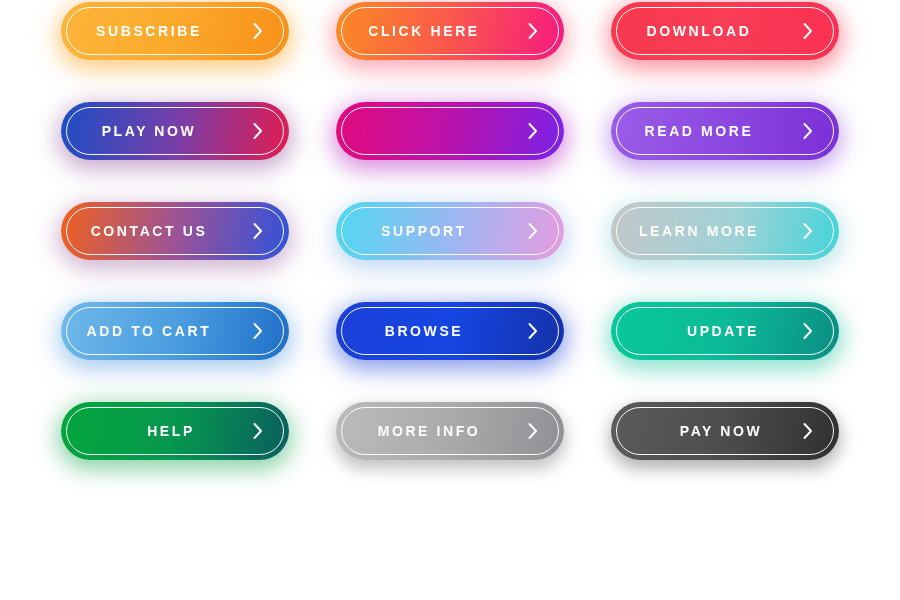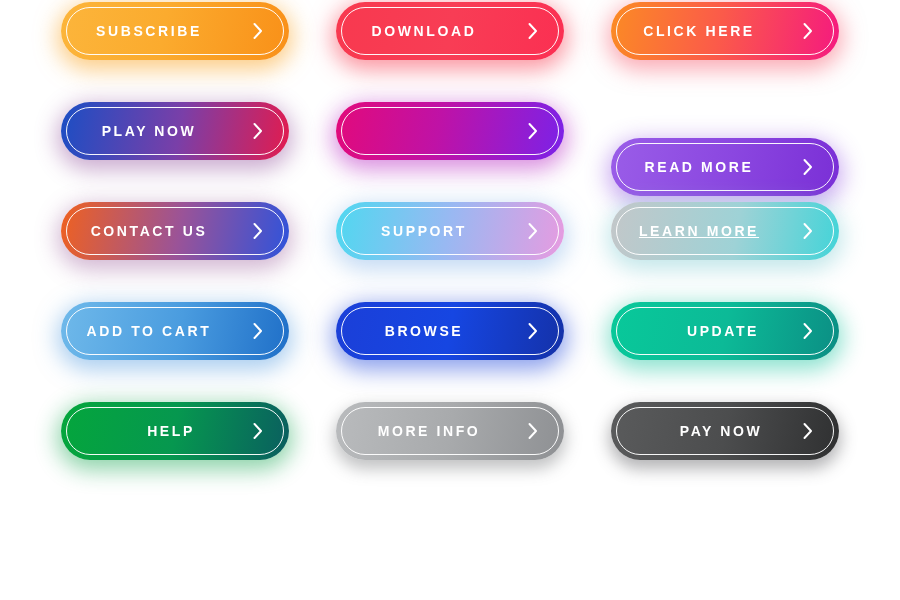--- a/index.html
+++ b/index.html
@@ -95,21 +95,21 @@
   .sk-clickhere   { background: linear-gradient(100deg, #fb8b24 0%, #fb5a4a 48%, #f5197f 100%);
                     box-shadow: 0 6px 22px 4px rgba(248,90,110,0.50); }
   .sk-download    { background: linear-gradient(100deg, #f8394f 0%, #f83d55 50%, #fb2f52 100%);
                     box-shadow: 0 6px 22px 4px rgba(248,57,79,0.52); }
 
   .sk-playnow     { background: linear-gradient(100deg, #1b4ec4 0%, #7a3fa8 52%, #e31b4e 100%);
                     box-shadow: 0 6px 22px 4px rgba(140,70,150,0.45); }
   .sk-explore     { background: linear-gradient(100deg, #e20a7b 0%, #bf12a6 45%, #7b22e8 100%);
                     box-shadow: 0 6px 22px 4px rgba(178,25,190,0.48); }
   .sk-readmore    { background: linear-gradient(100deg, #9a5de8 0%, #8b47e0 52%, #7a2fd6 100%);
-                    box-shadow: 0 6px 22px 4px rgba(140,70,225,0.45); margin-top: 36px; }
+                    box-shadow: 0 6px 22px 4px rgba(140,70,225,0.45); }
 
   .sk-contactus   { background: linear-gradient(100deg, #ef6120 0%, #9a5398 52%, #2f53db 100%);
                     box-shadow: 0 6px 22px 4px rgba(150,85,150,0.42); }
   .sk-support     { background: linear-gradient(100deg, #4fd8f0 0%, #9ab8f2 50%, #e79be0 100%);
                     box-shadow: 0 6px 22px 4px rgba(150,190,235,0.55); }
   .sk-learnmore   { background: linear-gradient(100deg, #c3c7c9 0%, #9ed2d6 55%, #42d4d8 100%);
                     box-shadow: 0 6px 22px 4px rgba(130,205,212,0.48); }
 
   .sk-addtocart   { background: linear-gradient(100deg, #6fb9ea 0%, #4a9cdf 52%, #1f6fc8 100%);
                     box-shadow: 0 6px 22px 4px rgba(90,160,225,0.50); }
@@ -131,38 +131,38 @@
 <div id="button-grid">
     <button class="btn sk-subscribe">
       <span class="outline"></span>
       <span class="label" style="color: rgb(255, 255, 255);">SUBSCRIBE</span>
       <span class="chev">
         <svg viewBox="0 0 16 22" fill="none" aria-hidden="true">
           <path d="M4.5 4 L11 11 L4.5 18" stroke="#ffffff" stroke-width="2" stroke-linecap="round" stroke-linejoin="round"></path>
         </svg>
       </span>
     </button>
+    <button class="btn sk-clickhere">
+      <span class="outline"></span>
+      <span class="label" style="color: rgb(255, 255, 255);">CLICK HERE</span>
+      <span class="chev">
+        <svg viewBox="0 0 16 22" fill="none" aria-hidden="true">
+          <path d="M4.5 4 L11 11 L4.5 18" stroke="#ffffff" stroke-width="2" stroke-linecap="round" stroke-linejoin="round"></path>
+        </svg>
+      </span>
+    </button>
     <button class="btn sk-download">
       <span class="outline"></span>
       <span class="label" style="color: rgb(255, 255, 255);">DOWNLOAD</span>
       <span class="chev">
         <svg viewBox="0 0 16 22" fill="none" aria-hidden="true">
           <path d="M4.5 4 L11 11 L4.5 18" stroke="#ffffff" stroke-width="2" stroke-linecap="round" stroke-linejoin="round"></path>
         </svg>
       </span>
     </button>
-    <button class="btn sk-clickhere">
-      <span class="outline"></span>
-      <span class="label" style="color: rgb(255, 255, 255);">CLICK HERE</span>
-      <span class="chev">
-        <svg viewBox="0 0 16 22" fill="none" aria-hidden="true">
-          <path d="M4.5 4 L11 11 L4.5 18" stroke="#ffffff" stroke-width="2" stroke-linecap="round" stroke-linejoin="round"></path>
-        </svg>
-      </span>
-    </button>
     <button class="btn sk-playnow">
       <span class="outline"></span>
       <span class="label" style="color: rgb(255, 255, 255);">PLAY NOW</span>
       <span class="chev">
         <svg viewBox="0 0 16 22" fill="none" aria-hidden="true">
           <path d="M4.5 4 L11 11 L4.5 18" stroke="#ffffff" stroke-width="2" stroke-linecap="round" stroke-linejoin="round"></path>
         </svg>
       </span>
     </button>
     <button class="btn sk-explore">
@@ -195,21 +195,21 @@
       <span class="outline"></span>
       <span class="label" style="color: rgb(255, 255, 255);">SUPPORT</span>
       <span class="chev">
         <svg viewBox="0 0 16 22" fill="none" aria-hidden="true">
           <path d="M4.5 4 L11 11 L4.5 18" stroke="#ffffff" stroke-width="2" stroke-linecap="round" stroke-linejoin="round"></path>
         </svg>
       </span>
     </button>
     <button class="btn sk-learnmore">
       <span class="outline"></span>
-      <span class="label" style="color: rgb(255, 255, 255); text-decoration: underline;">LEARN MORE</span>
+      <span class="label" style="color: rgb(255, 255, 255);">LEARN MORE</span>
       <span class="chev">
         <svg viewBox="0 0 16 22" fill="none" aria-hidden="true">
           <path d="M4.5 4 L11 11 L4.5 18" stroke="#ffffff" stroke-width="2" stroke-linecap="round" stroke-linejoin="round"></path>
         </svg>
       </span>
     </button>
     <button class="btn sk-addtocart">
       <span class="outline"></span>
       <span class="label" style="color: rgb(255, 255, 255);">ADD TO CART</span>
       <span class="chev">

